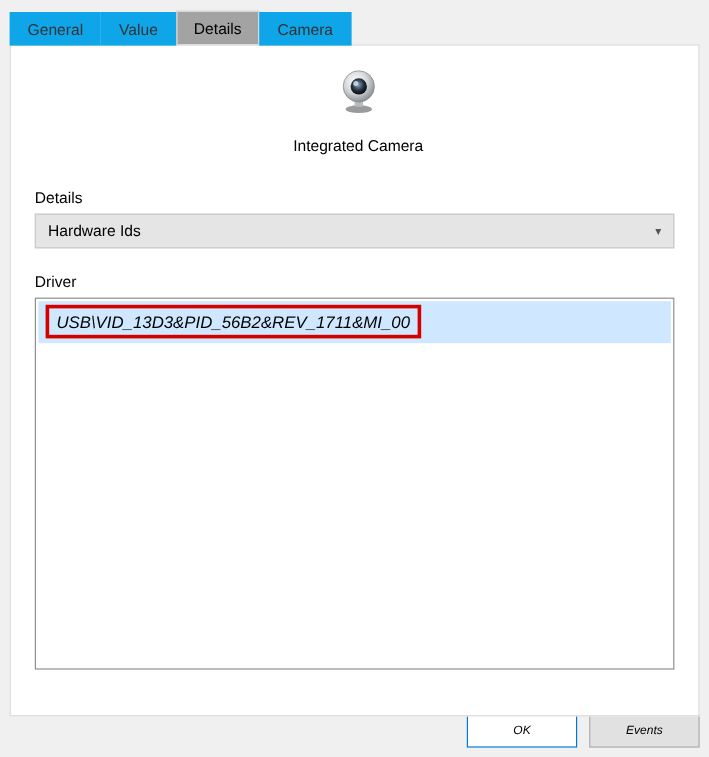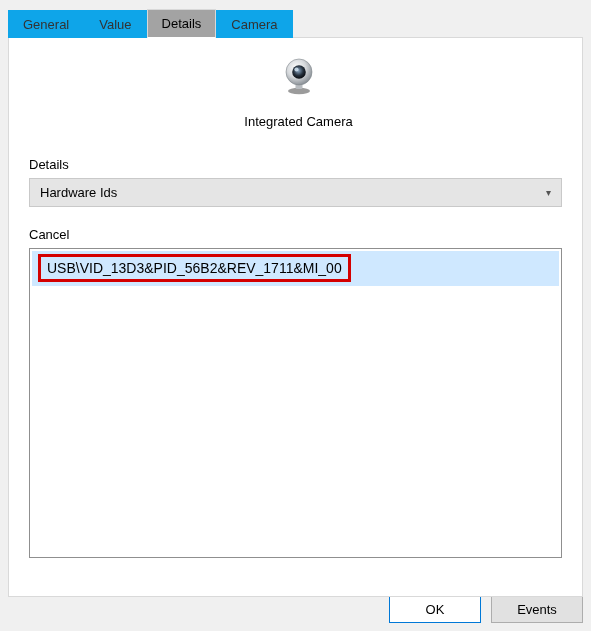--- a/index.html
+++ b/index.html
@@ -93,20 +93,21 @@
     overflow: hidden;
     padding: 2px;
   }
   .value-item {
     padding: 4px 8px 4px 8px;
     white-space: nowrap;
     font-size: 14px;
   }
   .value-item.sel {
     background: #cfe8ff;
+    font-style: italic;
   }
   .hl-frame {
     border: 3px solid #d40000;
     display: inline-block;
     margin: -1px -1px 0 -2px;
     padding: 3px 6px 3px 6px;
   }
   .button-row {
     position: absolute;
     right: 8px;
@@ -116,22 +117,23 @@
   }
   .btn {
     min-width: 92px;
     height: 28px;
     background: #e1e1e1;
     border: 1px solid #adadad;
     display: flex;
     align-items: center;
     justify-content: center;
     font-family: inherit;
-    font-size: 13px;
+    font-size: 10px;
     cursor: default;
+    font-style: italic;
   }
   .btn.primary {
     background: #ffffff;
     border: 1px solid #0078d7;
   }
 </style>
 </head>
 <body>
 
 <div class="window">
@@ -169,21 +171,21 @@
       </span>
       <span>Integrated Camera</span>
     </div>
 
     <div class="section-label">Details</div>
     <div class="dropdown">
       <span>Hardware Ids</span>
       <span class="caret">▾</span>
     </div>
 
-    <div class="section-label">Cancel</div>
+    <div class="section-label">Driver</div>
     <div class="value-list">
       <div class="value-item sel">
         <span class="hl-frame">
           <span>USB\VID_13D3&amp;PID_56B2&amp;REV_1711&amp;MI_00</span>
         </span>
       </div>
     </div>
 
   </div>
 

